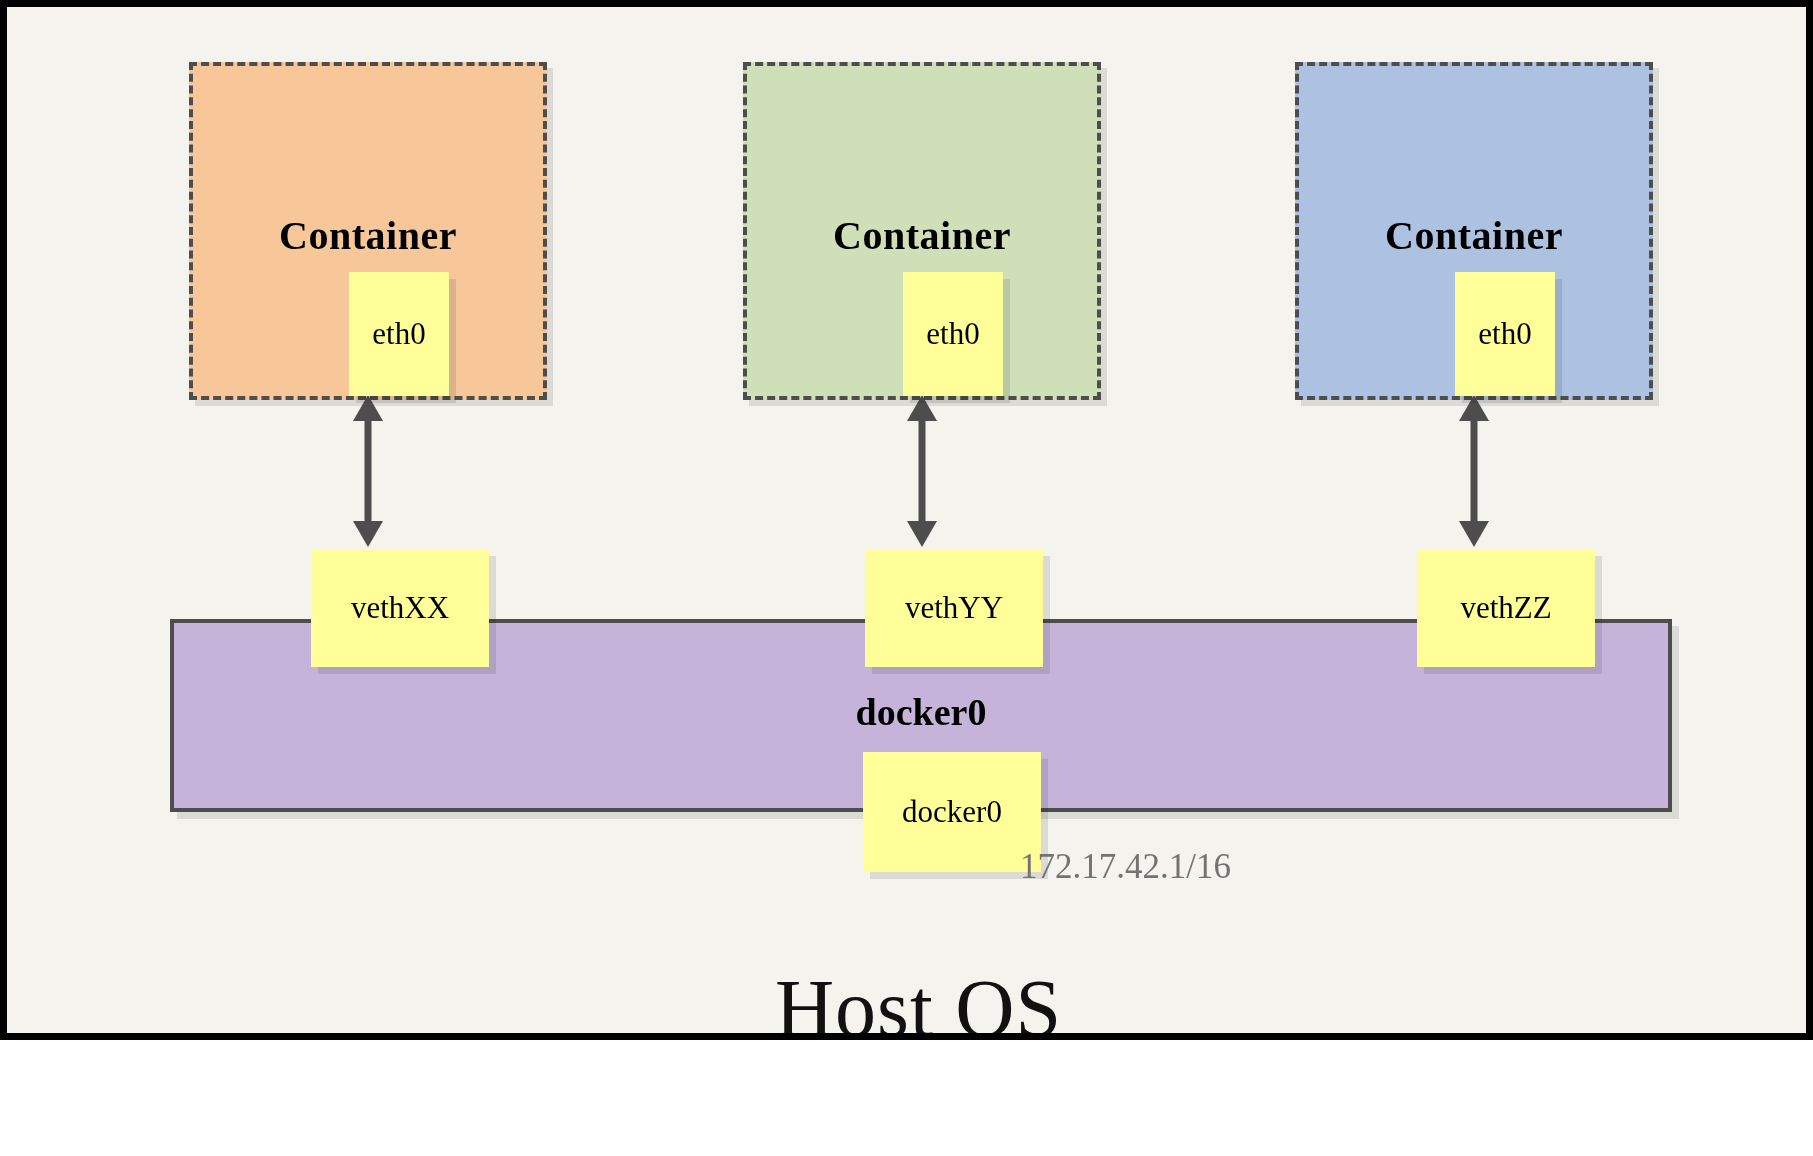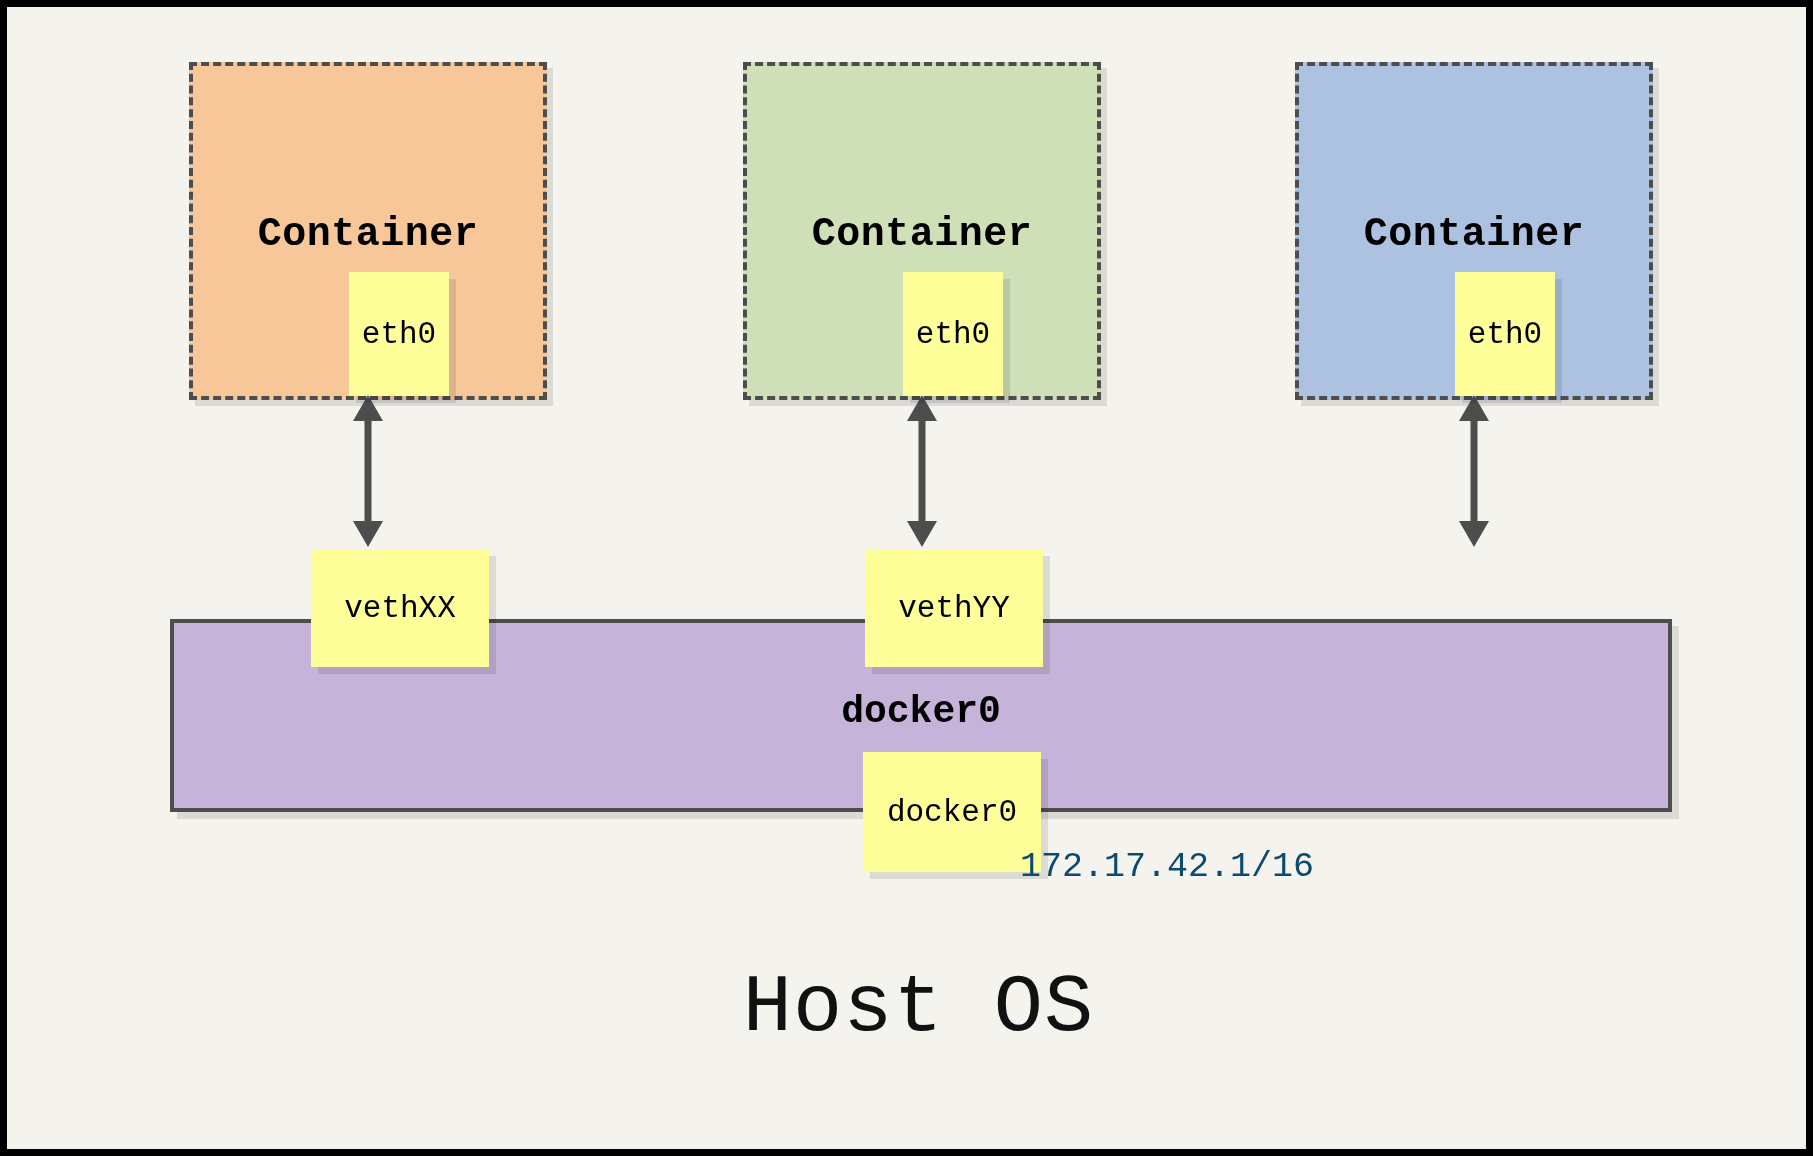--- a/index.html
+++ b/index.html
@@ -3,26 +3,26 @@
 <meta charset="utf-8">
 <style>
   html, body {
     margin: 0;
     padding: 0;
     background: #ffffff;
   }
   #canvas {
     position: relative;
     width: 1813px;
-    height: 1156px;
+    height: 1040px;
     background: #f4f3ee;
     box-sizing: border-box;
     border: 7px solid #000000;
     overflow: hidden;
-    font-family: Liberation Mono, monospace;
+    font-family: Liberation Serif, serif;
   }
 
   
   .container-box {
     position: absolute;
     border: 4px dashed #4d4d4d;
     box-sizing: border-box;
     box-shadow: 6px 6px 0 rgba(0,0,0,0.10);
   }
   .container-title {
@@ -68,21 +68,21 @@
     font-weight: bold;
     font-size: 38px;
     color: #000000;
     z-index: 5;
   }
 
   
   #bridge-ip {
     position: absolute;
     font-size: 35px;
-    color: #0c4a6e;
+    color: #737373;
     white-space: nowrap;
     z-index: 7;
   }
 
   
   #host-os-label {
     position: absolute;
     left: 0;
     right: 0;
     text-align: center;
@@ -154,20 +154,23 @@
   <div id="bridge-label" style="top:683px; left:163px; width:1502px;">docker0</div>
 
   <div class="iface" style="left:272px; top:542px; width:178px; height:118px;">
     <span>vethXX</span>
   </div>
 
   <div class="iface" style="left:826px; top:542px; width:178px; height:118px;">
     <span>vethYY</span>
   </div>
 
+  <div class="iface" style="left:1378px; top:542px; width:178px; height:118px;">
+    <span>vethZZ</span>
+  </div>
 
   <div class="iface" style="left:824px; top:745px; width:178px; height:120px;">
     <span>docker0</span>
   </div>
 
   <div id="bridge-ip" style="left:1013px; top:840px;">172.17.42.1/16</div>
 
   <div id="host-os-label" style="top:955px;">Host OS</div>
 
 </div>

